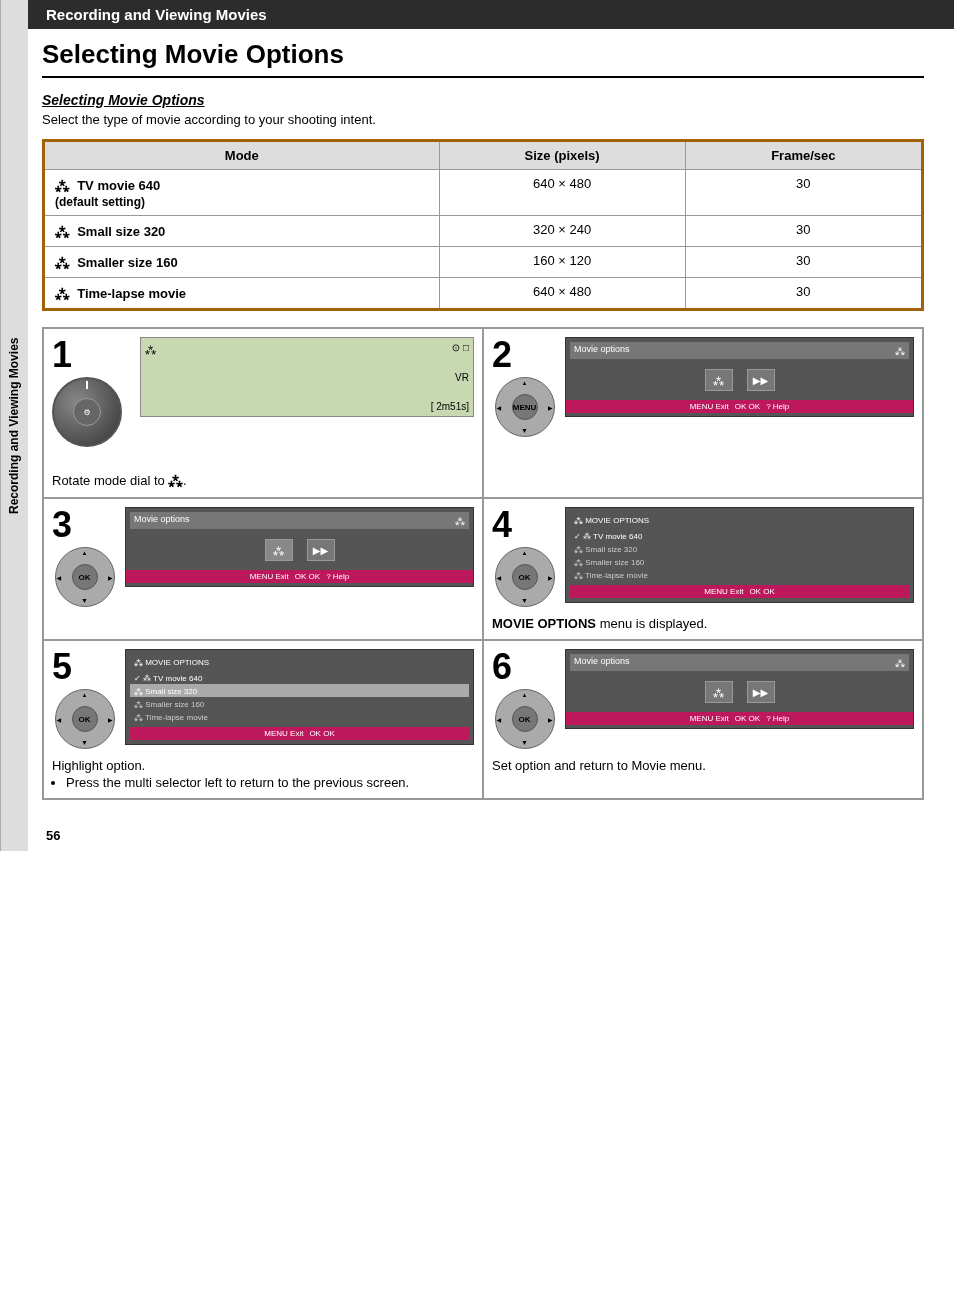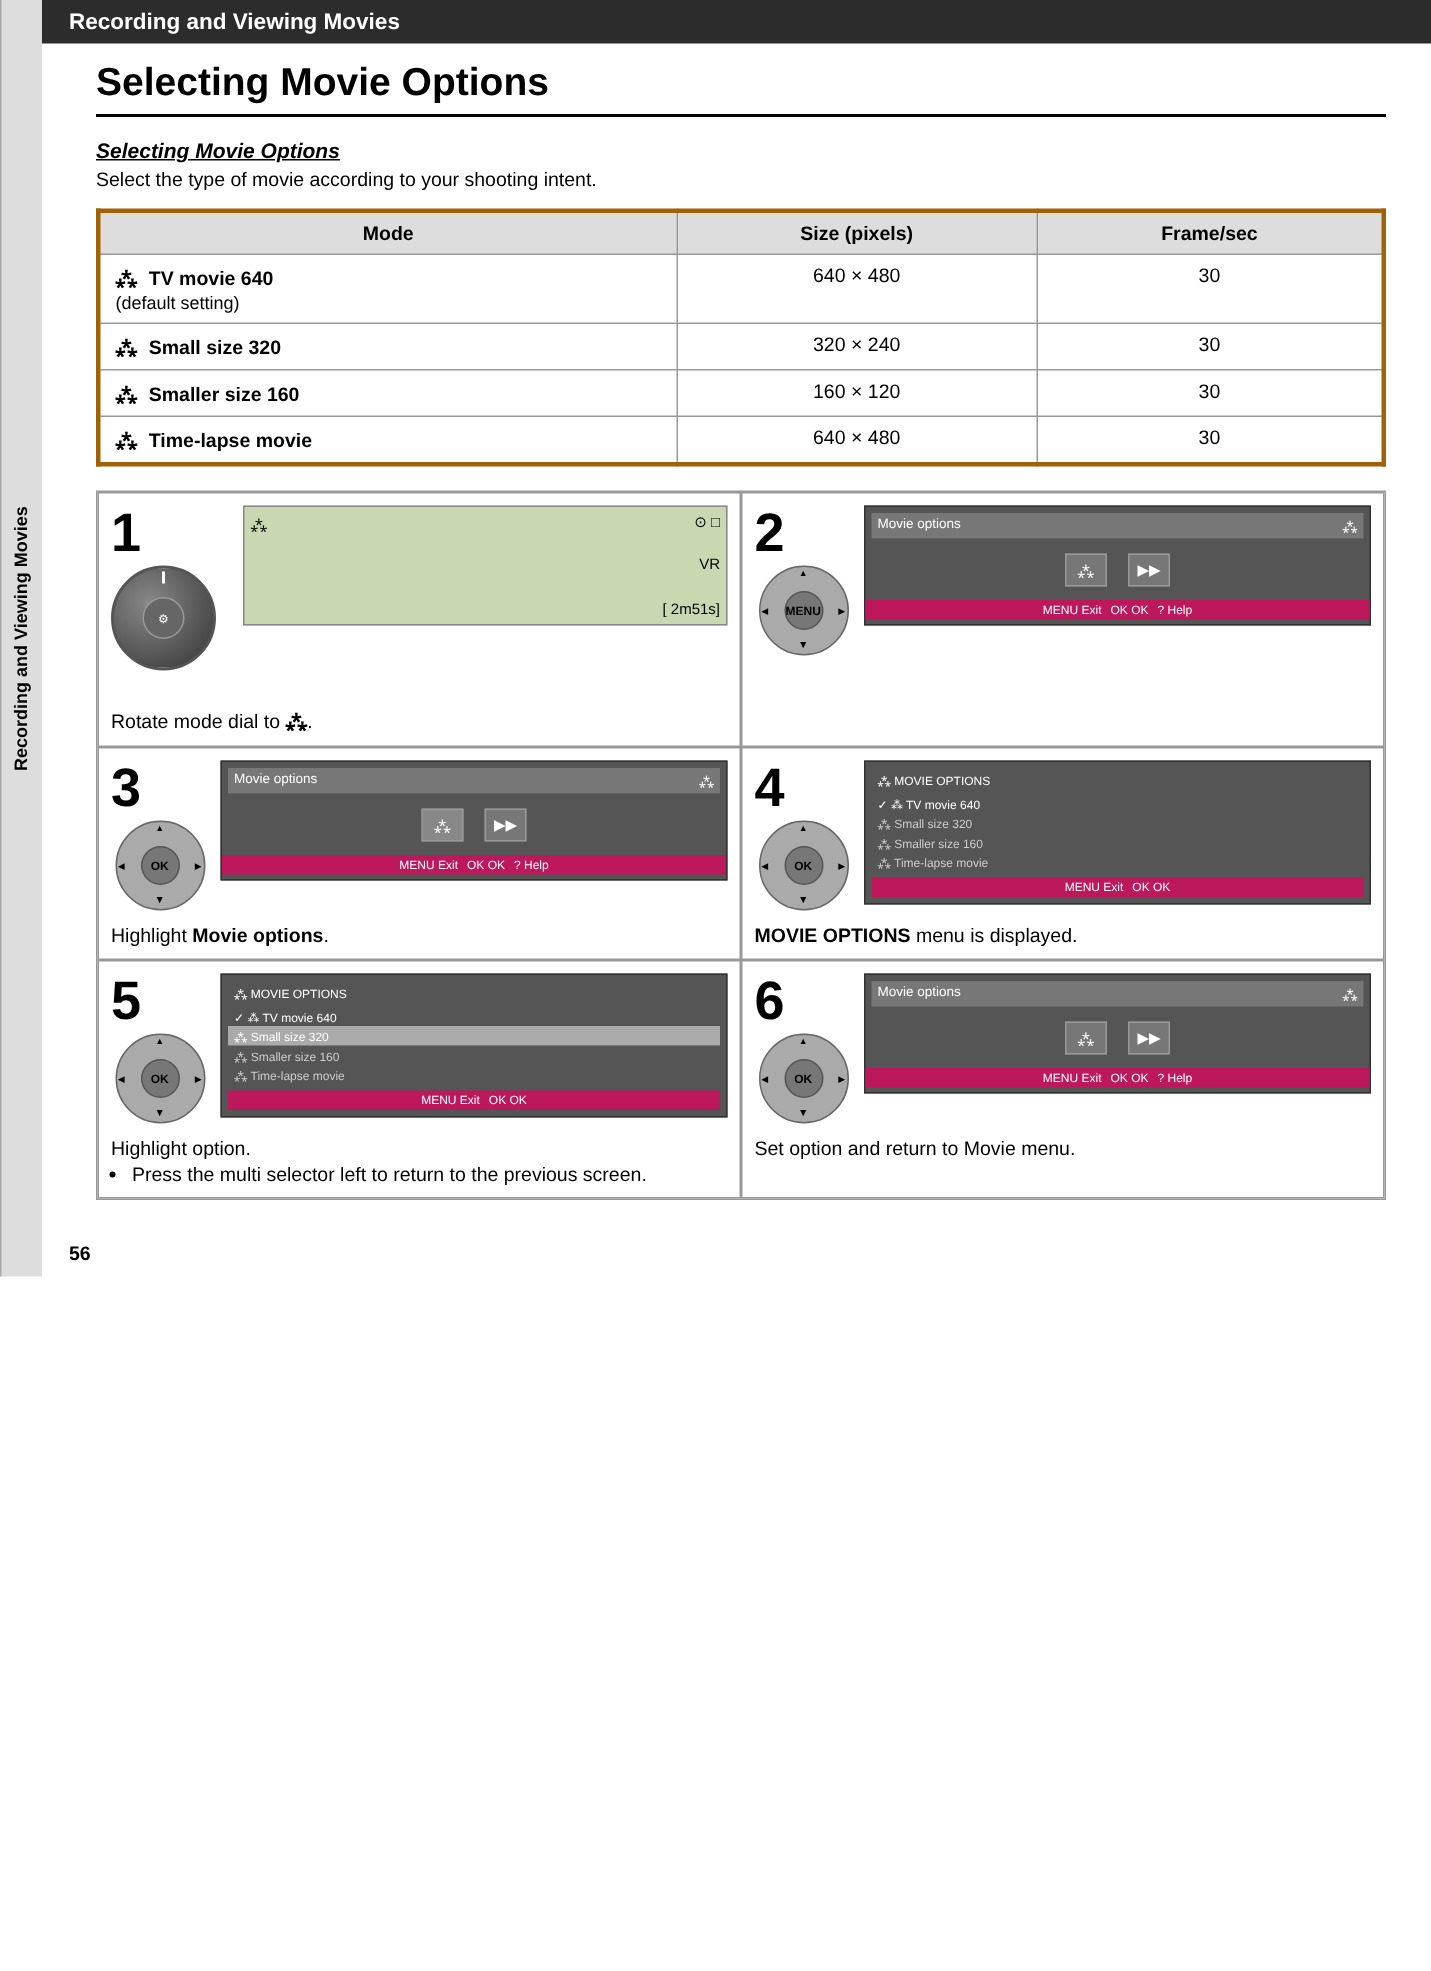--- a/index.html
+++ b/index.html
@@ -17,21 +17,21 @@
     .header-bar {
       background: #2c2c2c;
       color: #fff;
       padding: 6px 18px;
       font-size: 15px;
       font-weight: bold;
     }
 
     
     .main-content {
-      padding: 10px 30px 20px 36px;
+      padding: 10px 30px 20px 14px;
     }
 
     .page-title {
       font-size: 26px;
       font-weight: bold;
       border-bottom: 2px solid #000;
       padding-bottom: 6px;
       margin-bottom: 14px;
     }
 
@@ -78,21 +78,21 @@
     }
     .options-table td:nth-child(3) {
       text-align: center;
       width: 27%;
     }
     .mode-name {
       font-weight: bold;
     }
     .default-label {
       font-size: 12px;
-      font-weight: normal;
+      font-weight: bold;
     }
 
     
     .steps-grid {
       display: grid;
       grid-template-columns: 1fr 1fr;
       border: 1px solid #999;
     }
     .step-cell {
       border: 1px solid #999;
@@ -464,23 +464,20 @@
                 <div class="menu-icon-box menu-item highlighted">⁂</div>
                 <div class="menu-icon-box">▶▶</div>
               </div>
               <div class="menu-footer">
                 <span class="menu-footer-btn">MENU Exit</span>
                 <span class="menu-footer-btn">OK OK</span>
                 <span class="menu-footer-btn">? Help</span>
               </div>
             </div>
           </div>
-          <div class="step-text">
-            Highlight <strong>Movie options</strong>.
-          </div>
         </div>
 
         <div class="step-cell">
           <div style="display:flex; gap:8px; align-items:flex-start;">
             <div>
               <span class="step-number">4</span>
               <div class="control-cluster">
                 <div class="ctrl-outer">
                   <span class="ctrl-top">▲</span>
                   <span class="ctrl-bottom">▼</span>

